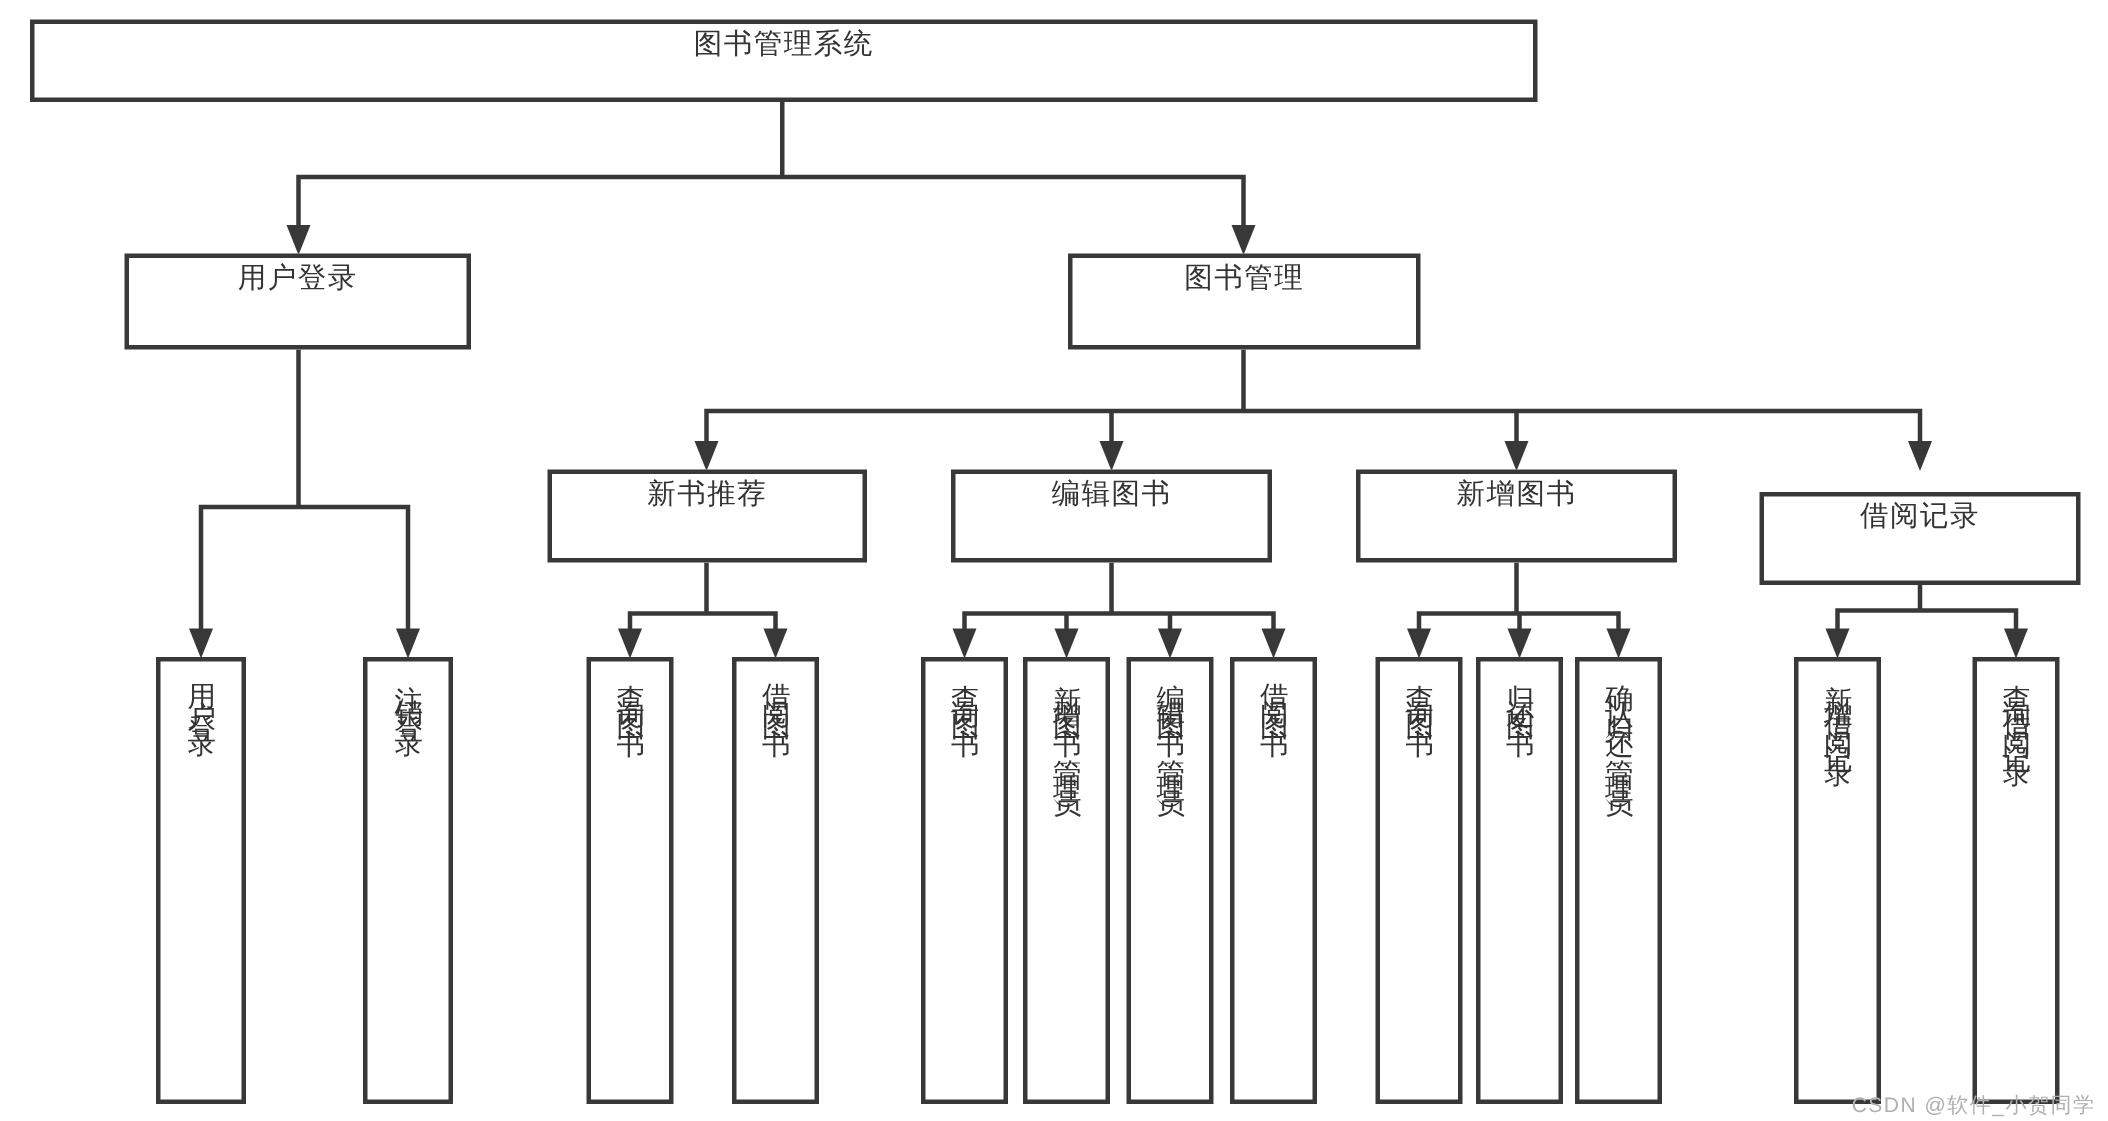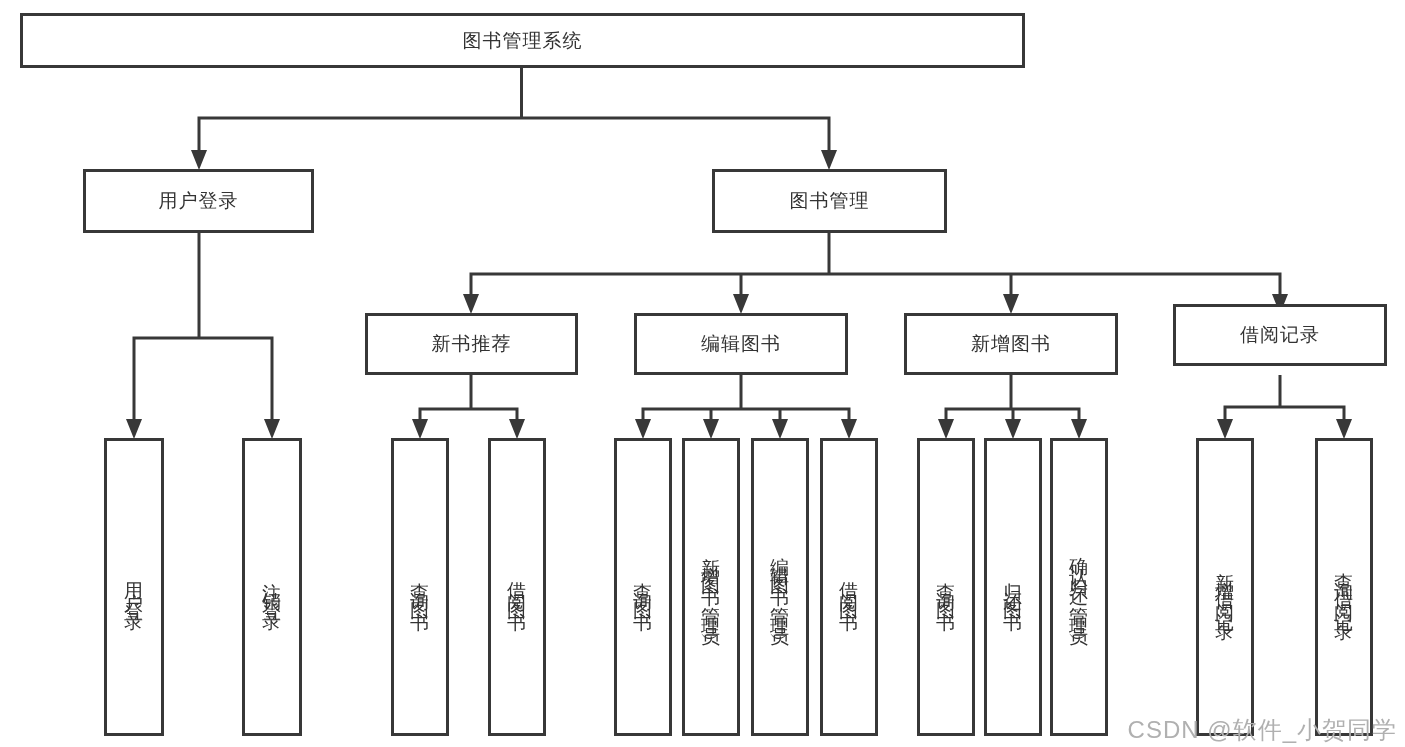--- a/index.html
+++ b/index.html
@@ -19,21 +19,20 @@
     position:absolute;
     left:0;top:0;
     z-index:0;
   }
   .box{
     position:absolute;
     box-sizing:border-box;
     background:#ffffff;
     border:3px solid var(--line);
     display:flex;
-    align-items:center;
     justify-content:center;
     z-index:1;
     color:var(--text);
   }
   .hbox{
     font-size:19px;
     letter-spacing:1px;
     white-space:nowrap;
   }
   .vbox{
@@ -45,21 +44,21 @@
     text-orientation:mixed;
     font-size:19px;
     line-height:1;
     letter-spacing:10px;
     color:var(--text);
   }
   .watermark{
     position:absolute;
     right:8px;
     bottom:1px;
-    font-size:24px;
+    font-size:14px;
     color:#b0b0b0;
     letter-spacing:1px;
     z-index:3;
     white-space:nowrap;
   }
 </style>
 </head>
 <body>
 
 <div id="stage">
@@ -137,21 +136,21 @@
 
   <div class="box hbox" style="left:712px;top:169px;width:235px;height:64px;">
     <span>图书管理</span>
   </div>
   <div class="box hbox" style="left:634px;top:313px;width:214px;height:62px;">
     <span>编辑图书</span>
   </div>
   <div class="box hbox" style="left:904px;top:313px;width:214px;height:62px;">
     <span>新增图书</span>
   </div>
-  <div class="box hbox" style="left:1173px;top:304px;width:214px;height:62px;">
+  <div class="box hbox" style="left:1173px;top:328px;width:214px;height:62px;">
     <span>借阅记录</span>
   </div>
 
   <div class="box vbox" style="left:104px;width:60px;">
     <span class="vtext">用户登录</span>
   </div>
   <div class="box vbox" style="left:242px;width:60px;">
     <span class="vtext">注销登录</span>
   </div>
 

